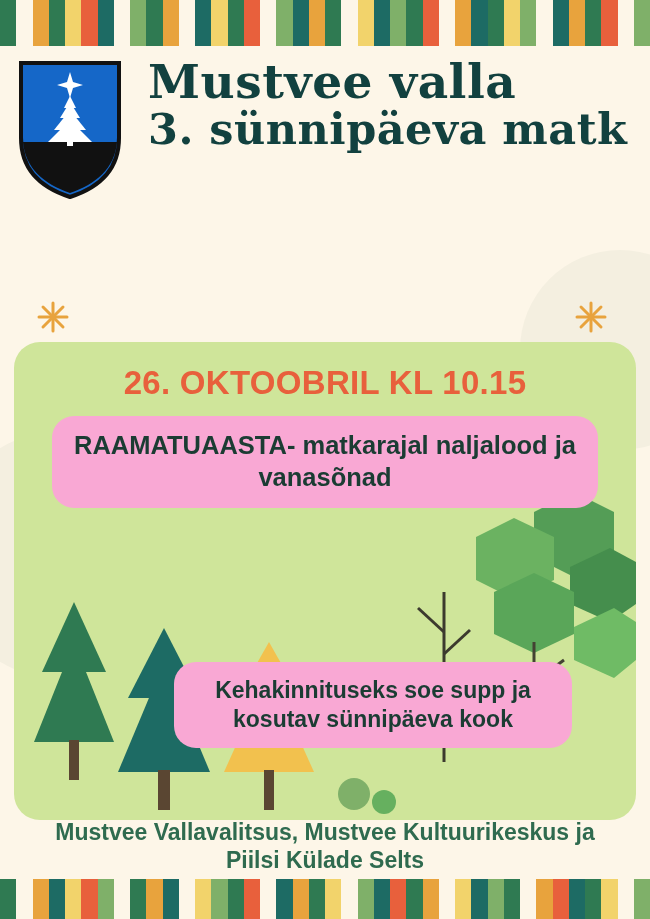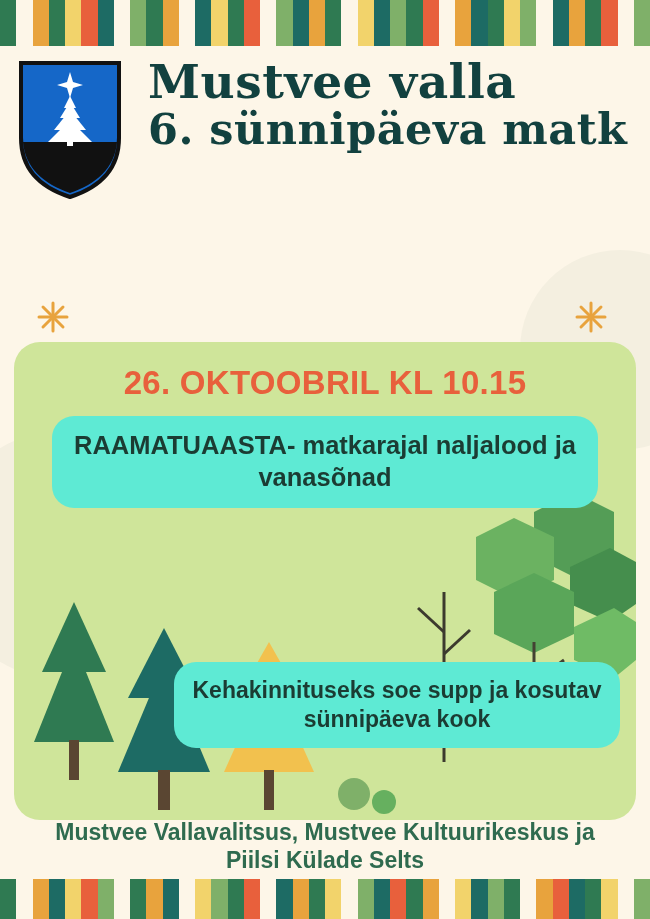--- a/index.html
+++ b/index.html
@@ -64,32 +64,32 @@
   .date {
     margin: 22px 0 0 0;
     text-align: center;
     font-size: 33px;
     font-weight: bold;
     color: #e8603c;
     letter-spacing: 0.3px;
   }
   .bubble {
     position: absolute;
-    background: #5eead4;
+    background: #f9a8d4;
     border-radius: 22px;
     padding: 14px 18px;
     text-align: center;
     font-weight: bold;
     color: #1b3c33;
     line-height: 1.25;
     z-index: 4;
   }
   .bubble.b1 { left: 38px; top: 74px; width: 546px; font-size: 25.5px; }
   .bubble.b2 { left: 38px; top: 188px; width: 300px; font-size: 23px; }
-  .bubble.b3 { left: 160px; top: 320px; width: 446px; font-size: 23px; }
+  .bubble.b3 { left: 160px; top: 320px; width: 398px; font-size: 23px; }
 
   
   .card-art { position: absolute; inset: 0; z-index: 1; }
 
   
   .footer {
     position: absolute;
     left: 0; bottom: 44px; width: 100%;
     text-align: center;
     font-size: 23px;
@@ -175,21 +175,21 @@
             <polygon points="52,60 74,82 30,82"></polygon>
             <rect x="49" y="78" width="6" height="8"></rect>
           </g>
           <g fill="#ffffff">
             <polygon points="52,12 55,22 65,25 55,28 52,38 49,28 39,25 49,22"></polygon>
           </g>
         </svg>
       </div>
       <div class="titles">
         <div class="title-line1">Mustvee valla</div>
-        <div class="title-line2">6. sünnipäeva matk</div>
+        <div class="title-line2">3. sünnipäeva matk</div>
       </div>
     </div>
   </div>
 
   <div class="flake left">
     <svg width="34" height="34" viewBox="0 0 34 34">
       <g stroke="#e8a33d" stroke-width="3" stroke-linecap="round">
         <line x1="17" y1="3" x2="17" y2="31"></line>
         <line x1="3" y1="17" x2="31" y2="17"></line>
         <line x1="7" y1="7" x2="27" y2="27"></line>

